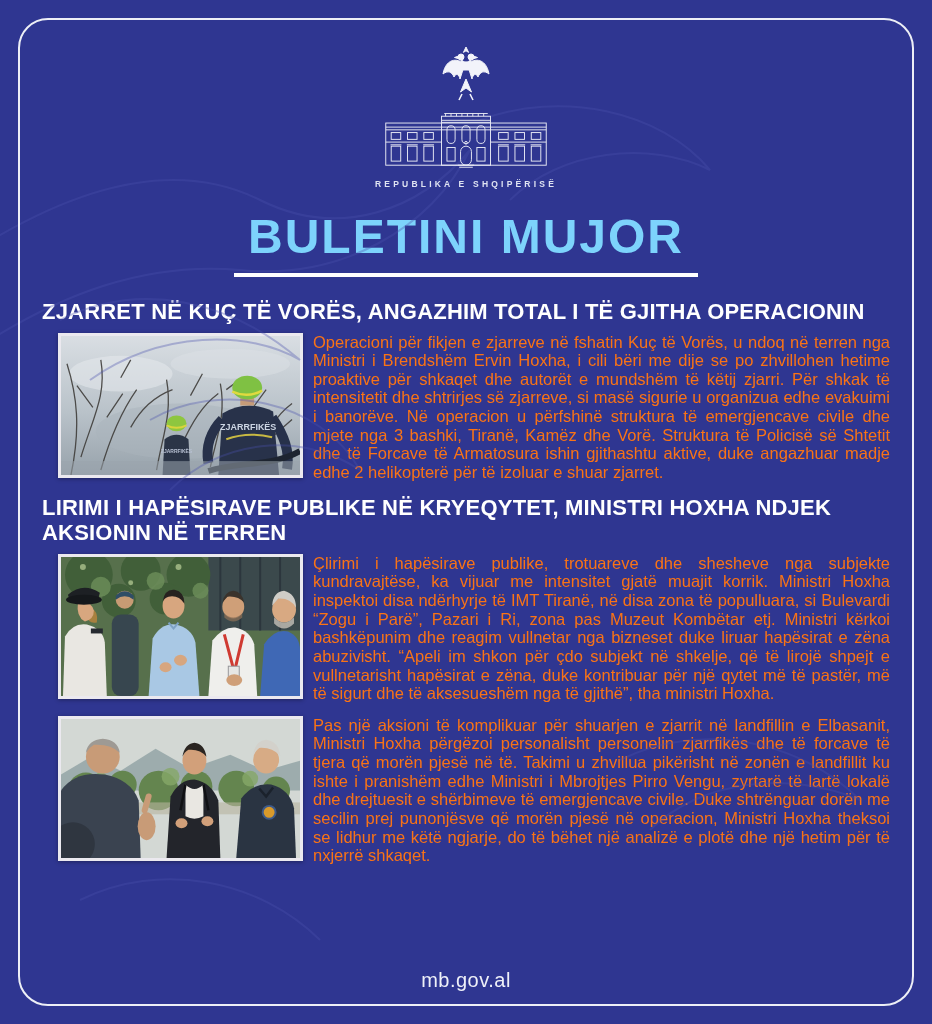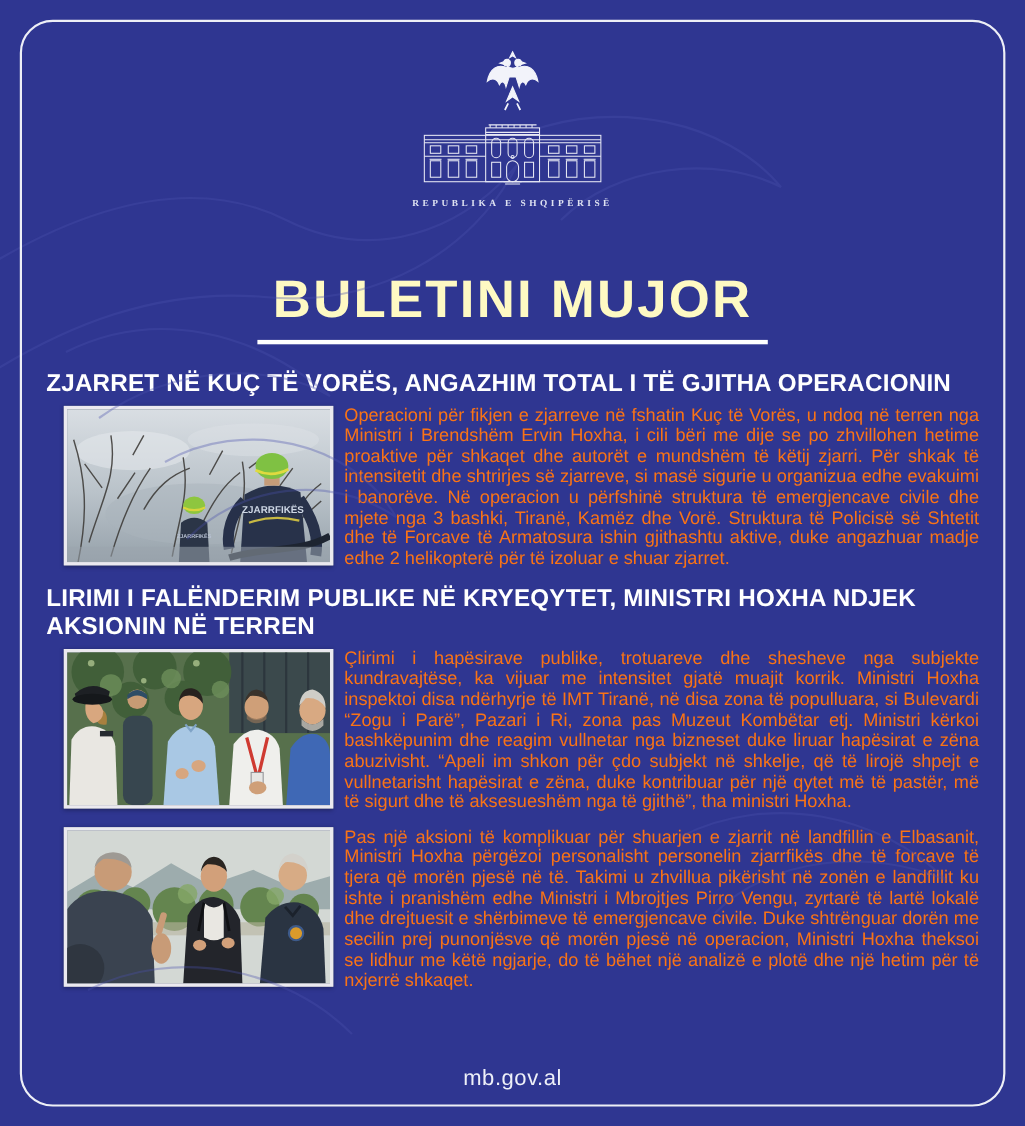--- a/index.html
+++ b/index.html
@@ -11,31 +11,31 @@
   }
   .watermark { position:absolute; inset:0; pointer-events:none; }
   .frame {
     position:absolute; inset:18px; border:2.5px solid #edeff6;
     border-radius:30px; pointer-events:none;
   }
   .logo-block { padding-top:46px; text-align:center; position:relative; }
   .eagle { display:block; margin:0 auto 2px; }
   .building { display:block; margin:0 auto; }
   .republic {
-    margin-top:7px; font-family:Liberation Serif, serif;
+    margin-top:7px; font-family:Liberation Sans, sans-serif;
     font-size:8.5px; letter-spacing:3.2px; color:#dfe3f2; font-weight:bold;
   }
   .ministry {
     margin-top:3px; font-family:"Liberation Serif", serif;
     font-size:17.5px; letter-spacing:2.4px; color:#ffffff; font-weight:bold;
   }
   .title-wrap { text-align:center; margin-top:20px; }
   .title {
     display:inline-block; font-size:48px; font-weight:800; letter-spacing:2px;
-    color:#fef9c3; border-bottom:4.5px solid #ffffff; padding:0 14px 9px;margin-top:36px;
+    color:#7dd3fc; border-bottom:4.5px solid #ffffff; padding:0 14px 9px;
   }
   .sections { padding:0 42px; margin-top:22px; }
   .section + .section { margin-top:13px; }
   .headline {
     font-size:22px; font-weight:bold; color:#ffffff; line-height:1.16;
     letter-spacing:0.2px; margin-bottom:8px;
   }
   .row { display:flex; gap:10px; align-items:flex-start; }
   .photo {
     flex:0 0 245px; height:145px; border:3px solid #ebe9ef;
@@ -176,21 +176,21 @@
               <path d="M148 136 C178 126 212 132 240 116" stroke="#1d2430" stroke-width="6" fill="none"></path>
             </g>
             <rect y="126" width="240" height="14" fill="#9aa4ad" opacity="0.55"></rect>
           </svg>
         </div>
         <div class="body-text">Operacioni për fikjen e zjarreve në fshatin Kuç të Vorës, u ndoq në terren nga Ministri i Brendshëm Ervin Hoxha, i cili bëri me dije se po zhvillohen hetime proaktive për shkaqet dhe autorët e mundshëm të këtij zjarri. Për shkak të intensitetit dhe shtrirjes së zjarreve, si masë sigurie u organizua edhe evakuimi i banorëve. Në operacion u përfshinë struktura të emergjencave civile dhe mjete nga 3 bashki, Tiranë, Kamëz dhe Vorë. Struktura të Policisë së Shtetit dhe të Forcave të Armatosura ishin gjithashtu aktive, duke angazhuar madje edhe 2 helikopterë për të izoluar e shuar zjarret.</div>
       </div>
     </div>
 
     <div class="section">
-      <div class="headline">LIRIMI I FALËNDERIM PUBLIKE NË KRYEQYTET, MINISTRI HOXHA NDJEK AKSIONIN NË TERREN</div>
+      <div class="headline">LIRIMI I HAPËSIRAVE PUBLIKE NË KRYEQYTET, MINISTRI HOXHA NDJEK AKSIONIN NË TERREN</div>
       <div class="row">
         <div class="photo">
           <svg viewBox="0 0 240 140" preserveAspectRatio="none">
             <rect width="240" height="140" fill="#57704c"></rect>
             <rect x="148" y="0" width="92" height="74" fill="#39454d" opacity="0.9"></rect>
             <path d="M160 0 V74 M180 0 V74 M200 0 V74 M220 0 V74" stroke="#2c363d" stroke-width="2"></path>
             <g fill="#415f39">
               <circle cx="28" cy="18" r="24"></circle>
                 <circle cx="80" cy="14" r="20"></circle>
                 <circle cx="128" cy="18" r="22"></circle>

